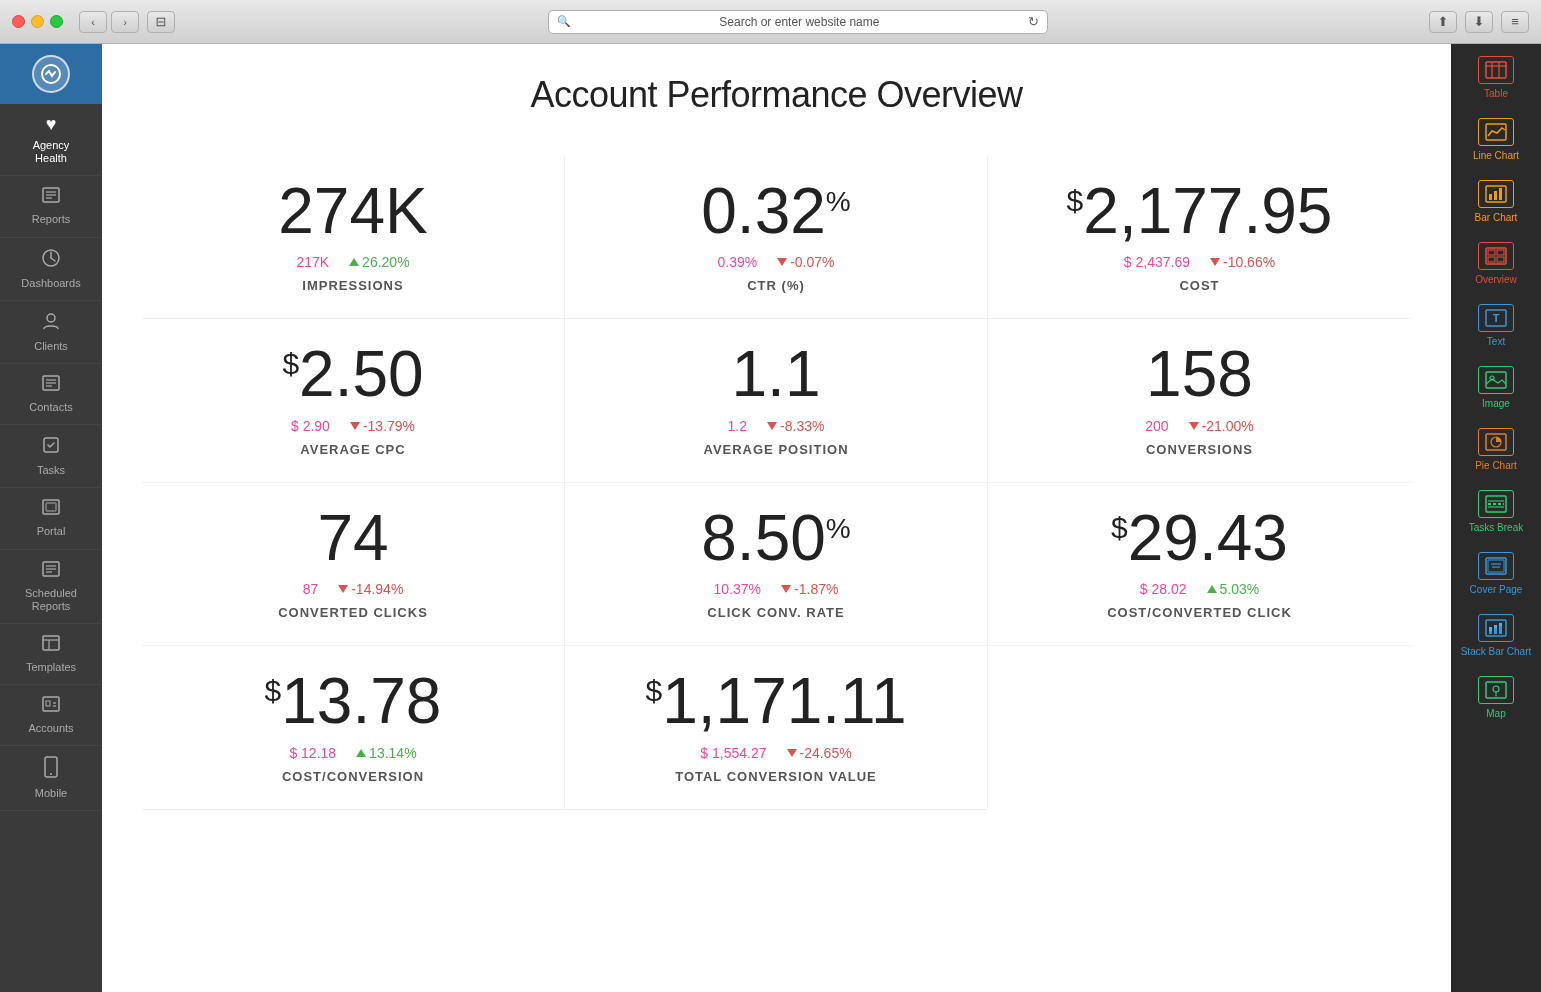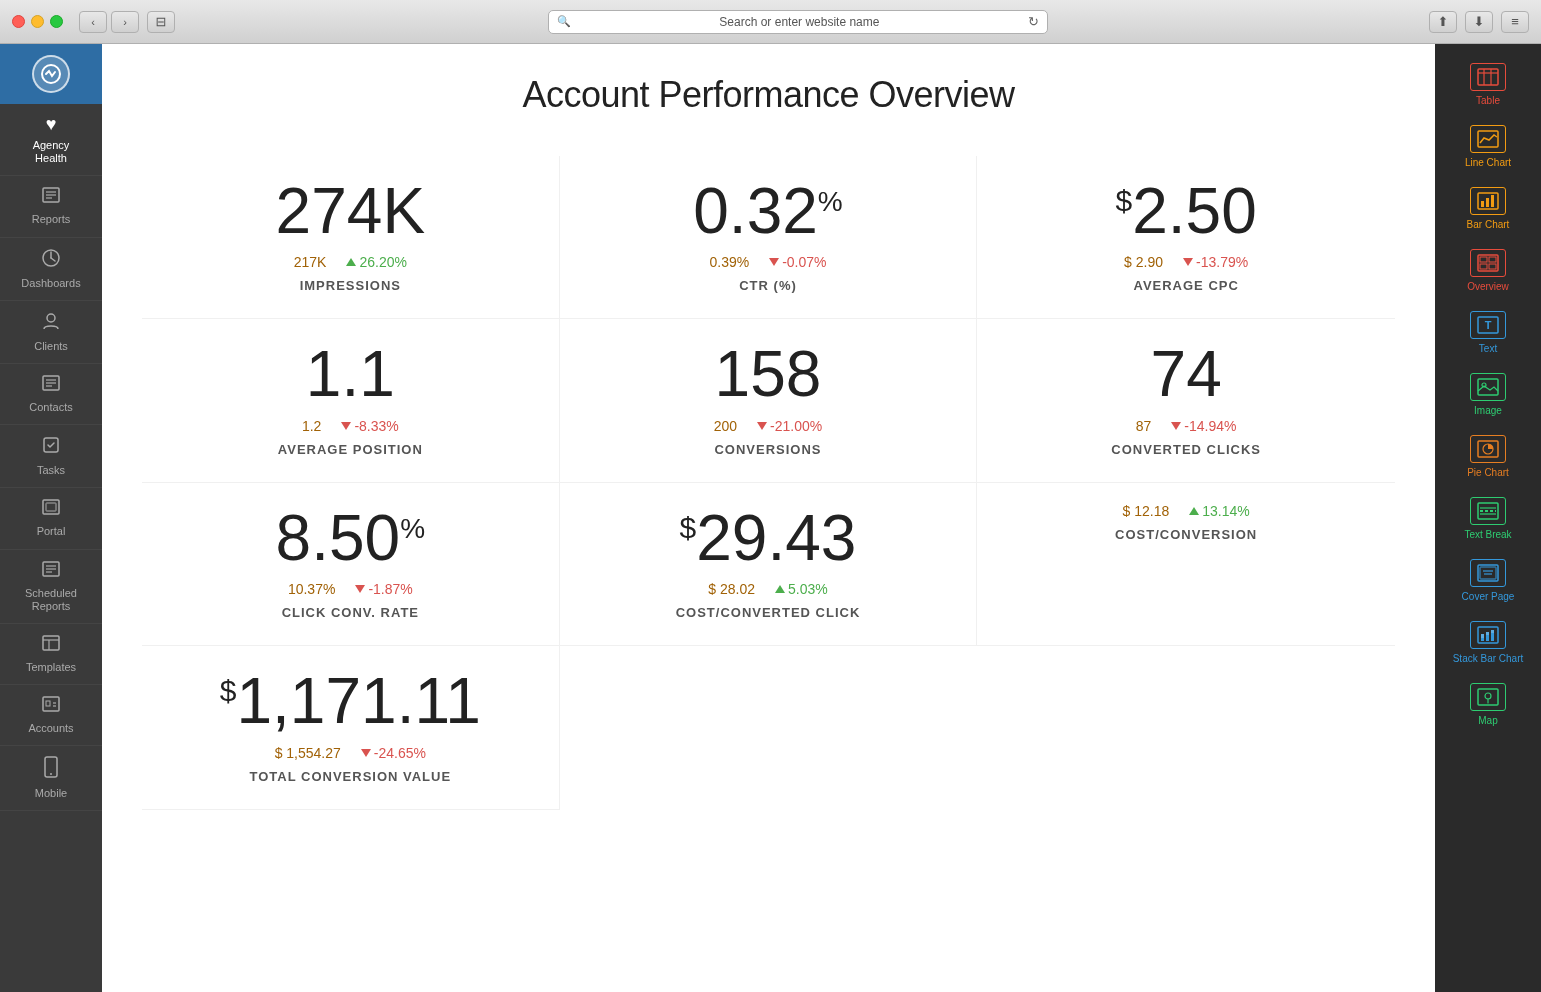--- a/index.html
+++ b/index.html
@@ -132,43 +132,43 @@
       font-weight: 300;
     }
 
     .metric-comparison {
       display: flex;
       justify-content: center;
       align-items: center;
       gap: 20px;
       margin-bottom: 8px;
     }
-    .metric-prev { color: #a16207; font-size: 14px; }
+    .metric-prev { color: #ec4899; font-size: 14px; }
     .metric-change { font-size: 14px; display: flex; align-items: center; gap: 3px; text-align: center; }
     .metric-change.up { color: #4cae4c; }
     .metric-change.down { color: #d9534f; }
     .arrow-up { display: inline-block; width: 0; height: 0; border-left: 5px solid transparent; border-right: 5px solid transparent; border-bottom: 8px solid #4cae4c; }
     .arrow-down { display: inline-block; width: 0; height: 0; border-left: 5px solid transparent; border-right: 5px solid transparent; border-top: 8px solid #d9534f; }
 
     .metric-label {
       font-size: 13px;
       font-weight: 700;
       letter-spacing: 1px;
       color: #555;
       text-transform: uppercase;
     }
 
     
     .right-panel {
-      width: 106px;
+      width: 90px;
       background: #2a2a2a;
       display: flex;
       flex-direction: column;
       align-items: center;
-      padding: 11px 0;
+      padding: 4px 0;
       flex-shrink: 0;
       gap: 2px;
       overflow-y: auto;
     }
     .rp-item {
       width: 90px;
       display: flex;
       flex-direction: column;
       align-items: center;
       padding: 8px 4px;
@@ -351,20 +351,31 @@
     <div class="metric-comparison">
       <span class="metric-prev">0.39%</span>
       <span class="metric-change down">
         <span class="arrow-down"></span>
         -0.07%
       </span>
     </div>
     <div class="metric-label">CTR (%)</div>
   </div>
         <div class="metric-cell">
+    <div class="metric-main-value"><span class="currency">$</span>2,177.95</div>
+    <div class="metric-comparison">
+      <span class="metric-prev">$ 2,437.69</span>
+      <span class="metric-change down">
+        <span class="arrow-down"></span>
+        -10.66%
+      </span>
+    </div>
+    <div class="metric-label">COST</div>
+  </div>
+        <div class="metric-cell">
     <div class="metric-main-value"><span class="currency">$</span>2.50</div>
     <div class="metric-comparison">
       <span class="metric-prev">$ 2.90</span>
       <span class="metric-change down">
         <span class="arrow-down"></span>
         -13.79%
       </span>
     </div>
     <div class="metric-label">AVERAGE CPC</div>
   </div>
@@ -417,20 +428,21 @@
     <div class="metric-comparison">
       <span class="metric-prev">$ 28.02</span>
       <span class="metric-change up">
         <span class="arrow-up"></span>
         5.03%
       </span>
     </div>
     <div class="metric-label">COST/CONVERTED CLICK</div>
   </div>
         <div class="metric-cell">
+    <div class="metric-main-value"><span class="currency">$</span>13.78</div>
     <div class="metric-comparison">
       <span class="metric-prev">$ 12.18</span>
       <span class="metric-change up">
         <span class="arrow-up"></span>
         13.14%
       </span>
     </div>
     <div class="metric-label">COST/CONVERSION</div>
   </div>
         <div class="metric-cell">
@@ -522,21 +534,21 @@
   </div>
       <div class="rp-item">
     <div class="rp-icon-box" style="border-color:#2ecc71">
           <svg width="22" height="18" viewBox="0 0 22 18" fill="none">
             <rect x="1" y="1" width="20" height="16" rx="1" stroke="#2ecc71" stroke-width="1.5" fill="none"></rect>
             <line x1="3" y1="6" x2="19" y2="6" stroke="#2ecc71" stroke-width="1.2"></line>
             <line x1="3" y1="9" x2="19" y2="9" stroke="#2ecc71" stroke-width="2" stroke-dasharray="3,2"></line>
             <line x1="3" y1="12" x2="19" y2="12" stroke="#2ecc71" stroke-width="1.2"></line>
           </svg>
         </div>
-    <span class="rp-label" style="color:#2ecc71">Text Break</span>
+    <span class="rp-label" style="color:#2ecc71">Tasks Break</span>
   </div>
       <div class="rp-item">
     <div class="rp-icon-box" style="border-color:#3498db">
           <svg width="22" height="18" viewBox="0 0 22 18" fill="none">
             <rect x="1" y="1" width="20" height="16" rx="1" stroke="#3498db" stroke-width="1.5" fill="none"></rect>
             <rect x="3" y="3" width="16" height="12" rx="0.5" stroke="#3498db" stroke-width="1" fill="none"></rect>
             <line x1="6" y1="7" x2="16" y2="7" stroke="#3498db" stroke-width="1.2"></line>
             <line x1="7" y1="10" x2="15" y2="10" stroke="#3498db" stroke-width="1.2"></line>
           </svg>
         </div>

